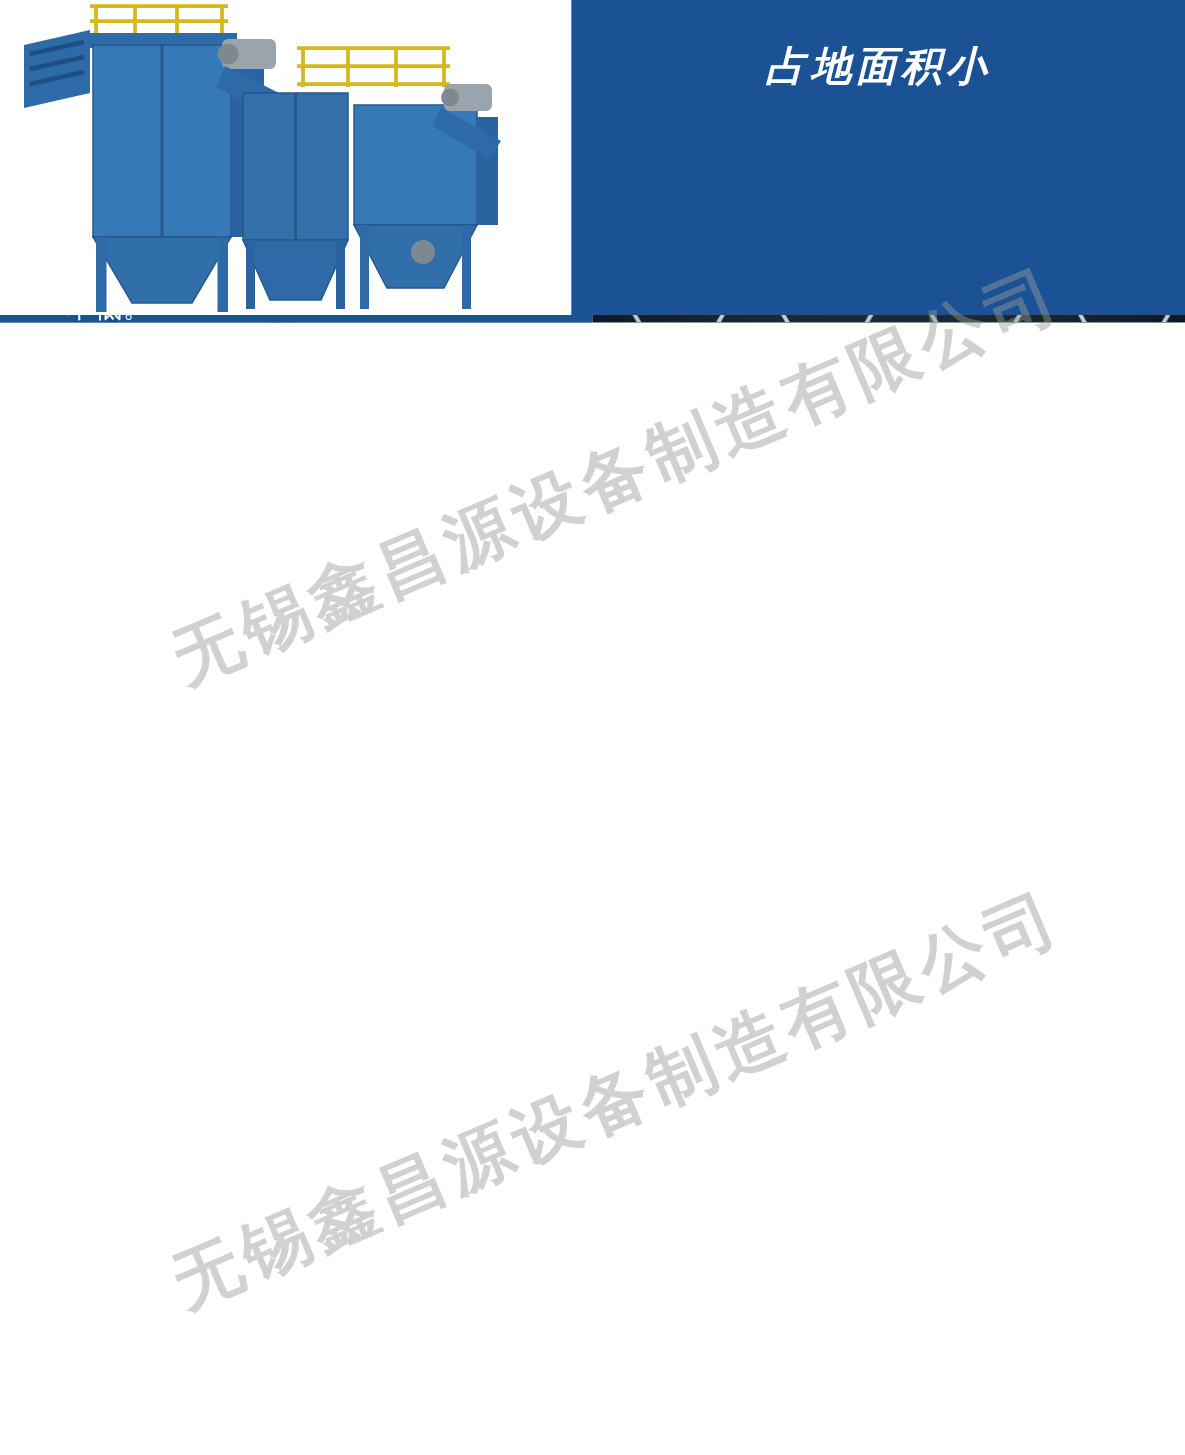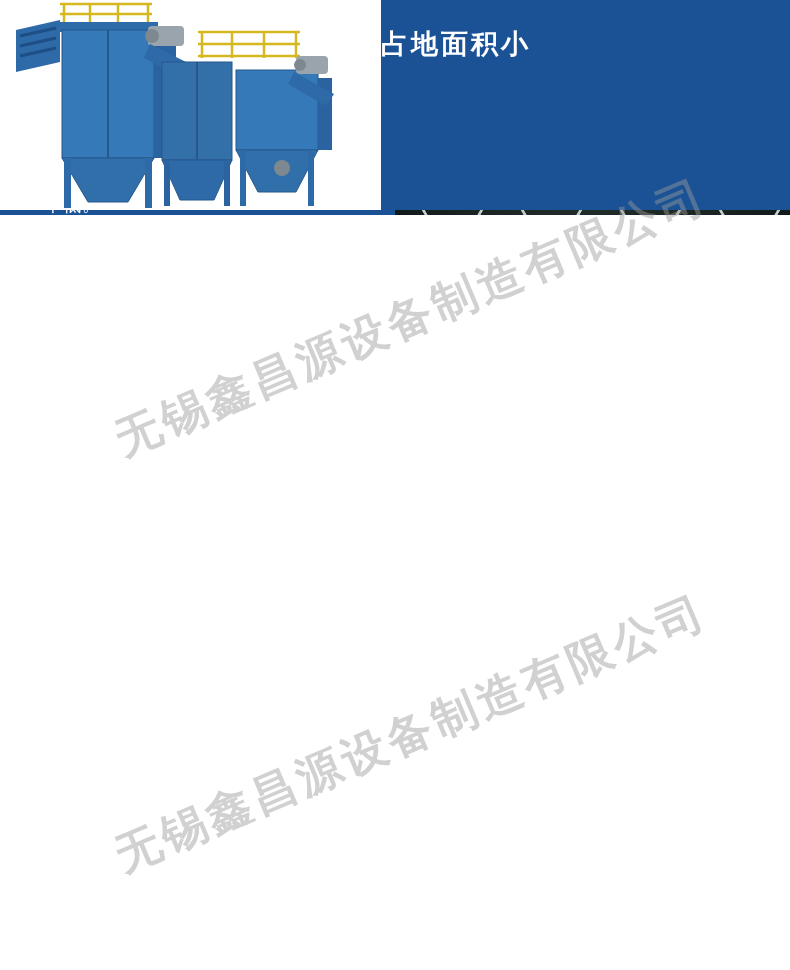--- a/index.html
+++ b/index.html
@@ -13,21 +13,21 @@
   .tile{position:absolute;overflow:hidden;}
   .t1{left:0;top:117;width:395px;height:213px;}
   .t2{left:395px;top:117;width:395px;height:213px;}
   .t3{left:0;top:330;width:395px;height:215px;background:#ffffff;box-shadow:inset 0 0 0 2px #4a7cc0;}
   .t4{left:395px;top:330;width:395px;height:215px;}
   .t5{left:0;top:545;width:395px;height:215px;}
   .t6{left:395px;top:545;width:395px;height:215px;}
   .t7{left:0;top:760;width:381px;height:210px;background:#ffffff;}
   .t8{left:381px;top:760;width:409px;height:210px;}
   .panel{background:#1b5296;color:#ffffff;}
-  .panel h2{margin:26px 0 16px;text-align:left;font-size:27px;font-weight:bold;letter-spacing:3px;}
+  .panel h2{margin:26px 0 16px;text-align:center;font-size:27px;font-weight:bold;letter-spacing:3px;font-style:italic;}
   .panel p{width:307px;margin:17px auto 0;font-size:18px;line-height:36px;
            text-align:justify;text-align-last:left;letter-spacing:1px;}
   svg{display:block;}
   
   .wm{position:absolute;z-index:6;white-space:nowrap;font-size:45px;font-weight:bold;
       letter-spacing:4px;color:rgba(152,152,152,0.45);transform:rotate(-23deg);
       transform-origin:left center;pointer-events:none;}
   .wm-a{left:118px;top:412px;}
   .wm-b{left:118px;top:828px;}
   

